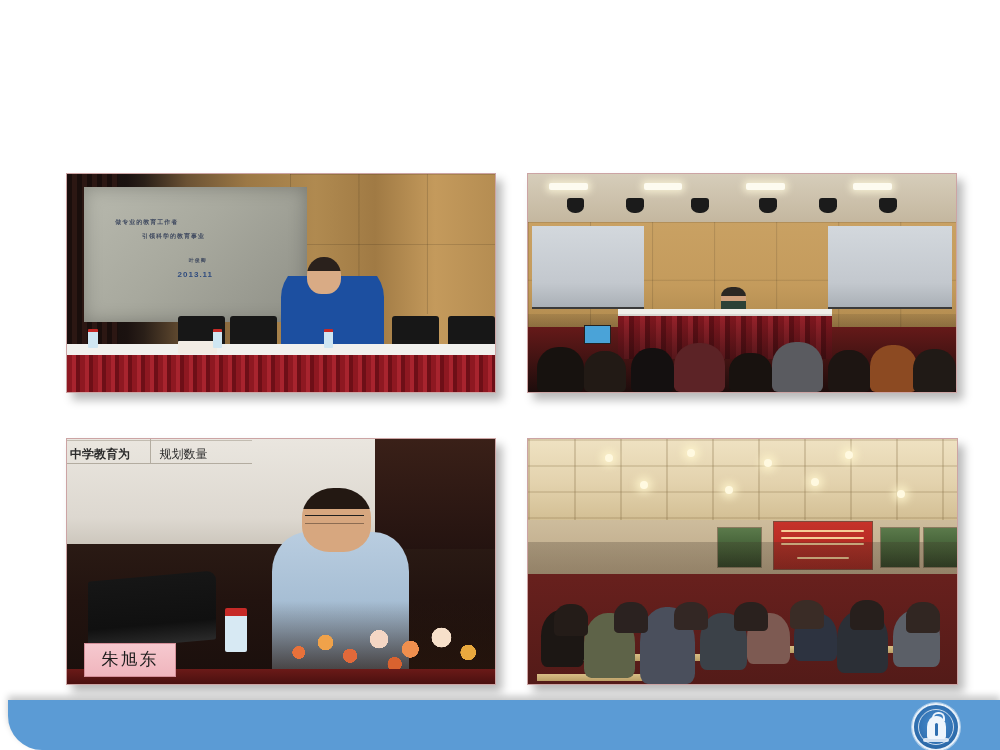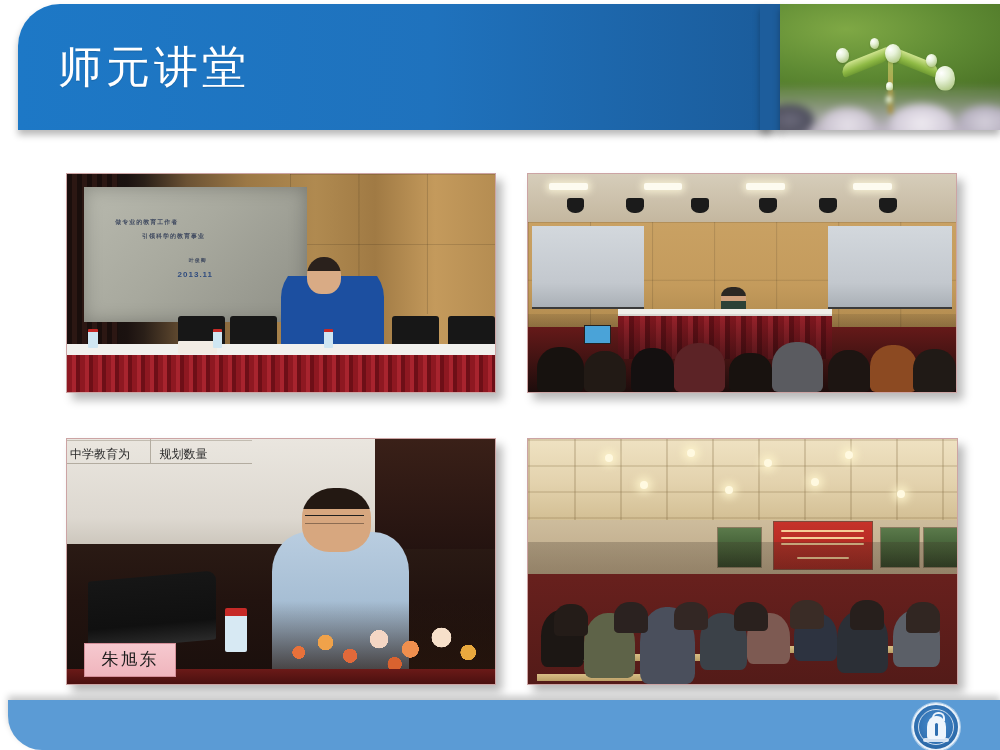--- a/index.html
+++ b/index.html
@@ -311,21 +311,21 @@
     background: #b3aca0;
   }
   .p3-tbl-h2 {
     position: absolute; left: 0; top: 1%; width: 60%; height: 1px;
     background: #c2bcb1;
   }
   .p3-txt {
     position: absolute; color: #2b2b2b; font-size: 12px; white-space: nowrap;
     font-family: "DejaVu Serif", "Liberation Serif", serif;
   }
-  .p3-txt.t1 { left: 1%;  top: 7%; }
+  .p3-txt.t1 { left: 1%;  top: 7%; font-weight: bold; }
   .p3-txt.t2 { left: 30%; top: 7%; }
   .p3-dark {
     position: absolute; left: 0; right: 0; top: 43%; bottom: 0;
     background: linear-gradient(to bottom, #2a1a14 0%, #22130f 40%, #1a0f0c 100%);
   }
   .p3-darkright {
     position: absolute; right: 0; top: 0; width: 28%; height: 45%;
     background: linear-gradient(to bottom, #3a2018 0%, #241310 100%);
   }
   .p3-person-body {
@@ -477,43 +477,20 @@
     position: absolute; left: 50%; bottom: 16%;
     width: 26px; height: 4px; margin-left: -13px;
     background: rgba(238,245,252,0.85); border-radius: 2px;
   }
 </style>
 </head>
 <body>
 
 <div class="slide">
 
-  <div class="header-wrap">
-    <div class="header-left-strip"></div>
-    <div class="header-band">
-      <div class="header-title">师元讲堂</div>
-    </div>
-    <div class="header-band-tail"></div>
-
-    <div class="header-photo">
-      <div class="seedling-bg"></div>
-      <div class="seedling-stones"></div>
-      <div class="seedling-stem"></div>
-      <div class="seedling-leaf l"></div>
-      <div class="seedling-leaf r"></div>
-      <div class="dewdrop d1"></div>
-      <div class="dewdrop d2"></div>
-      <div class="dewdrop d3"></div>
-      <div class="dewdrop d4"></div>
-      <div class="dewdrop d5"></div>
-      <div class="dewdrop d6"></div>
-      <div class="dewdrop d7"></div>
-      <div class="seedling-blurbottom"></div>
-    </div>
-  </div>
 
   <div class="photo" id="photo-1">
     <div class="inner">
       <div class="p1-wall"></div>
       <div class="p1-wallgrid"></div>
       <div class="p1-curtain"></div>
       <div class="p1-screen">
         <div class="ln l1">做专业的教育工作者</div>
         <div class="ln l2">引领科学的教育事业</div>
         <div class="ln l3">叶俊卿</div>

